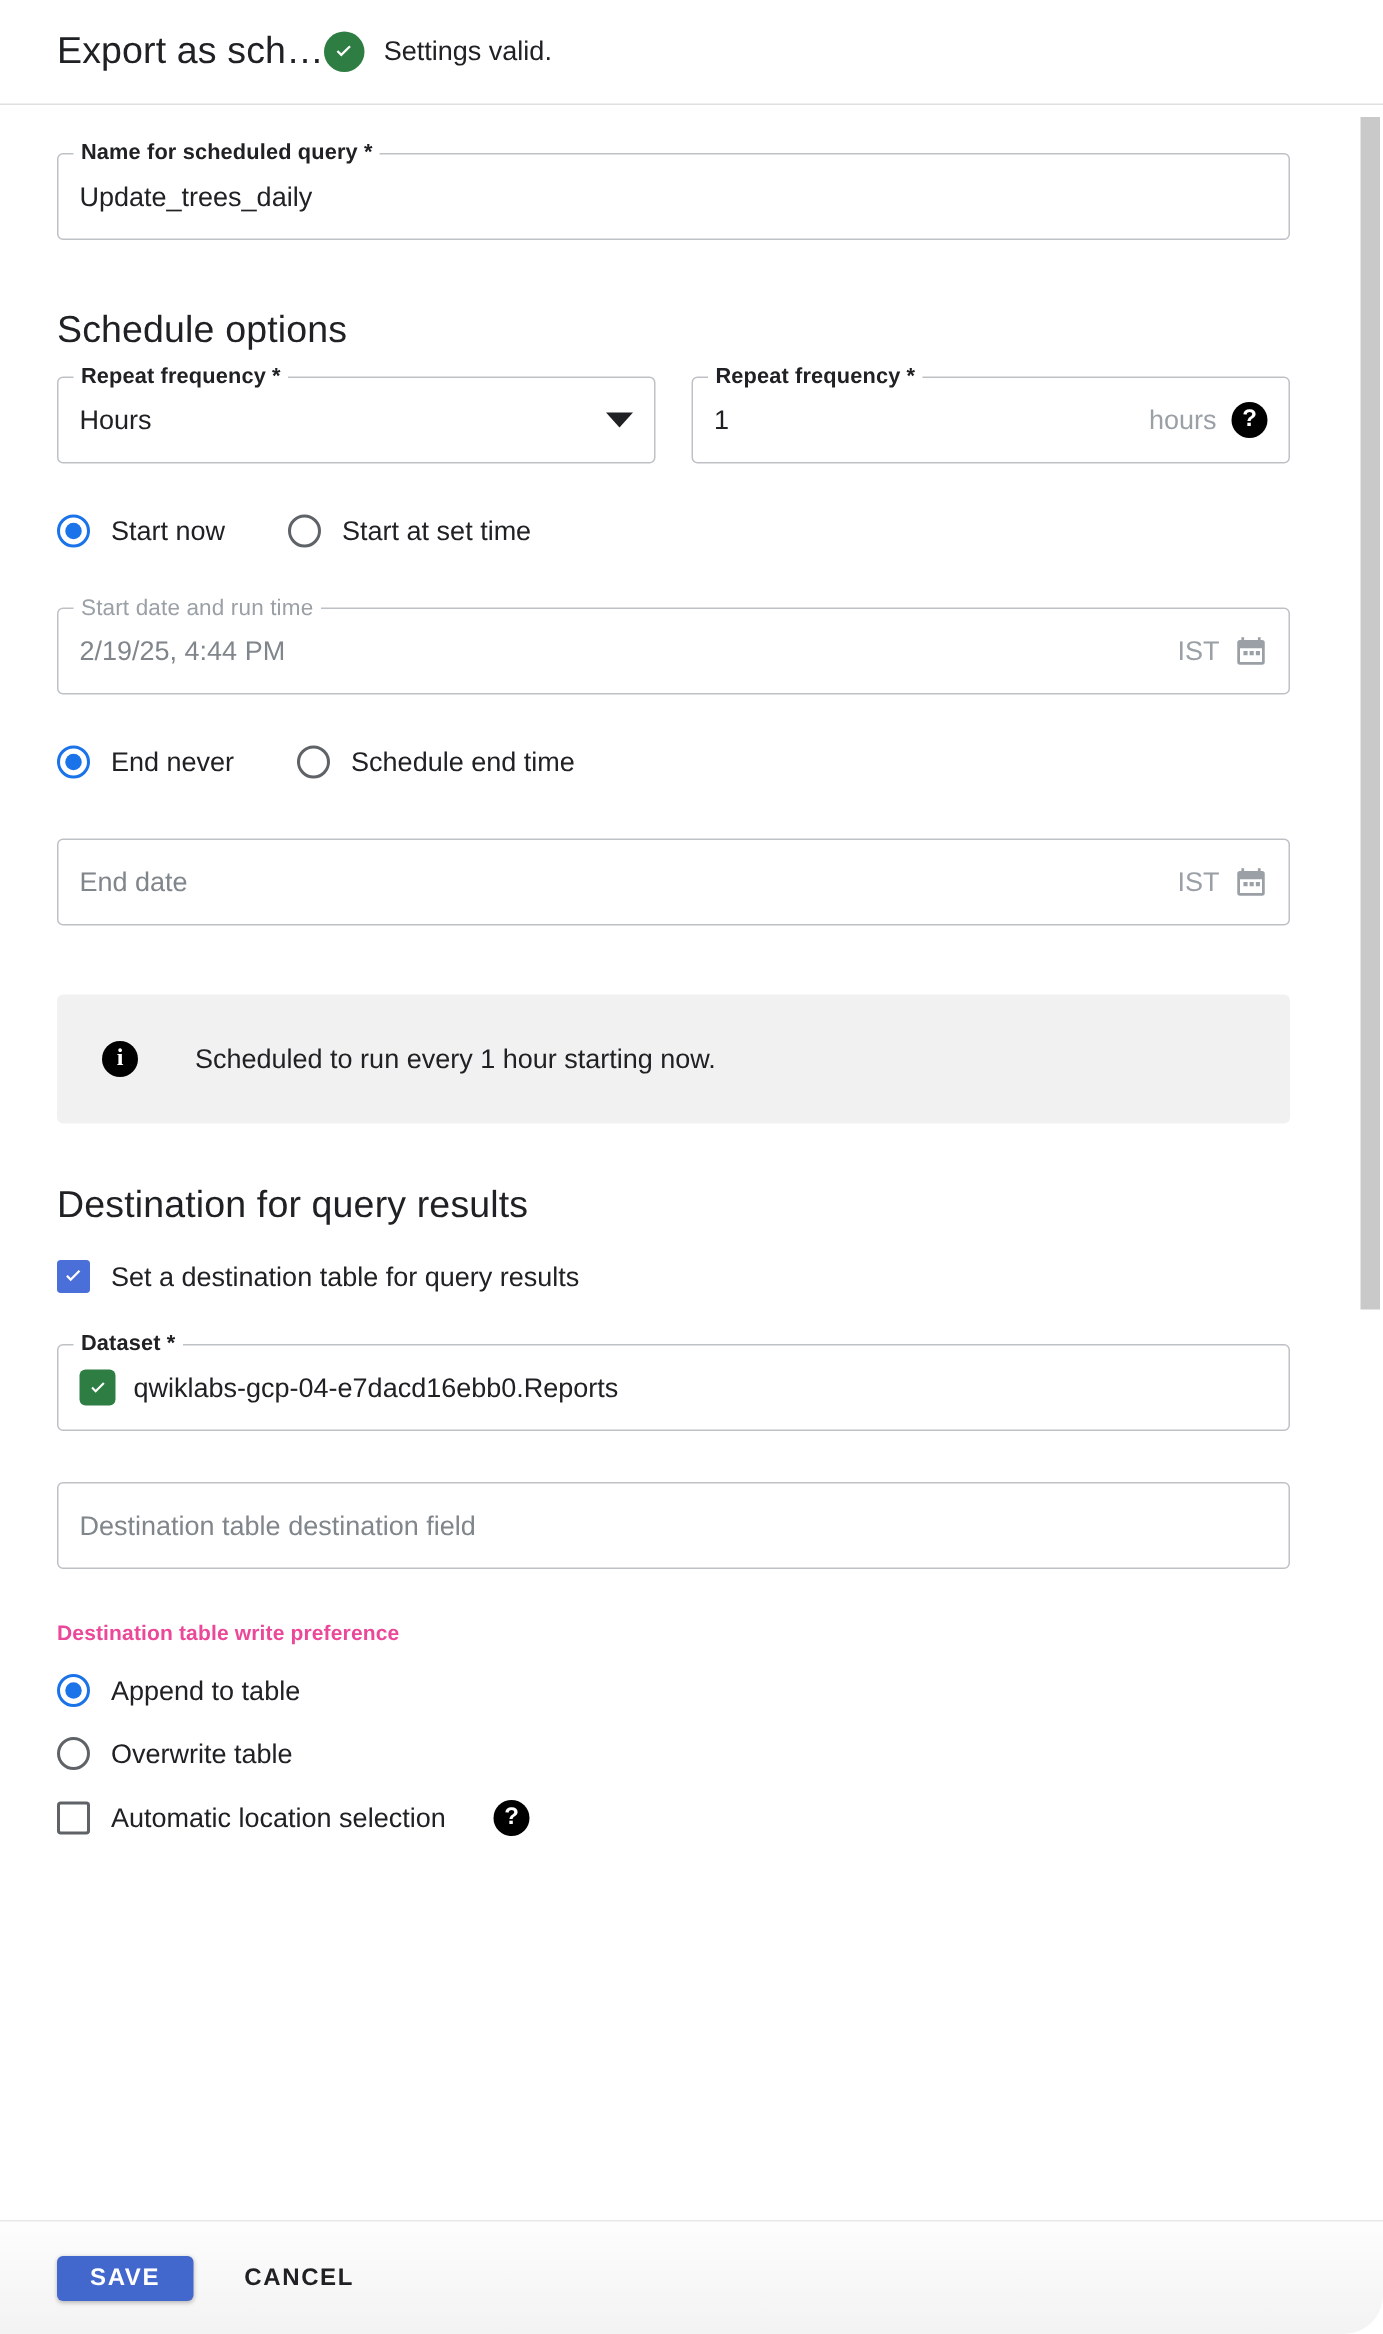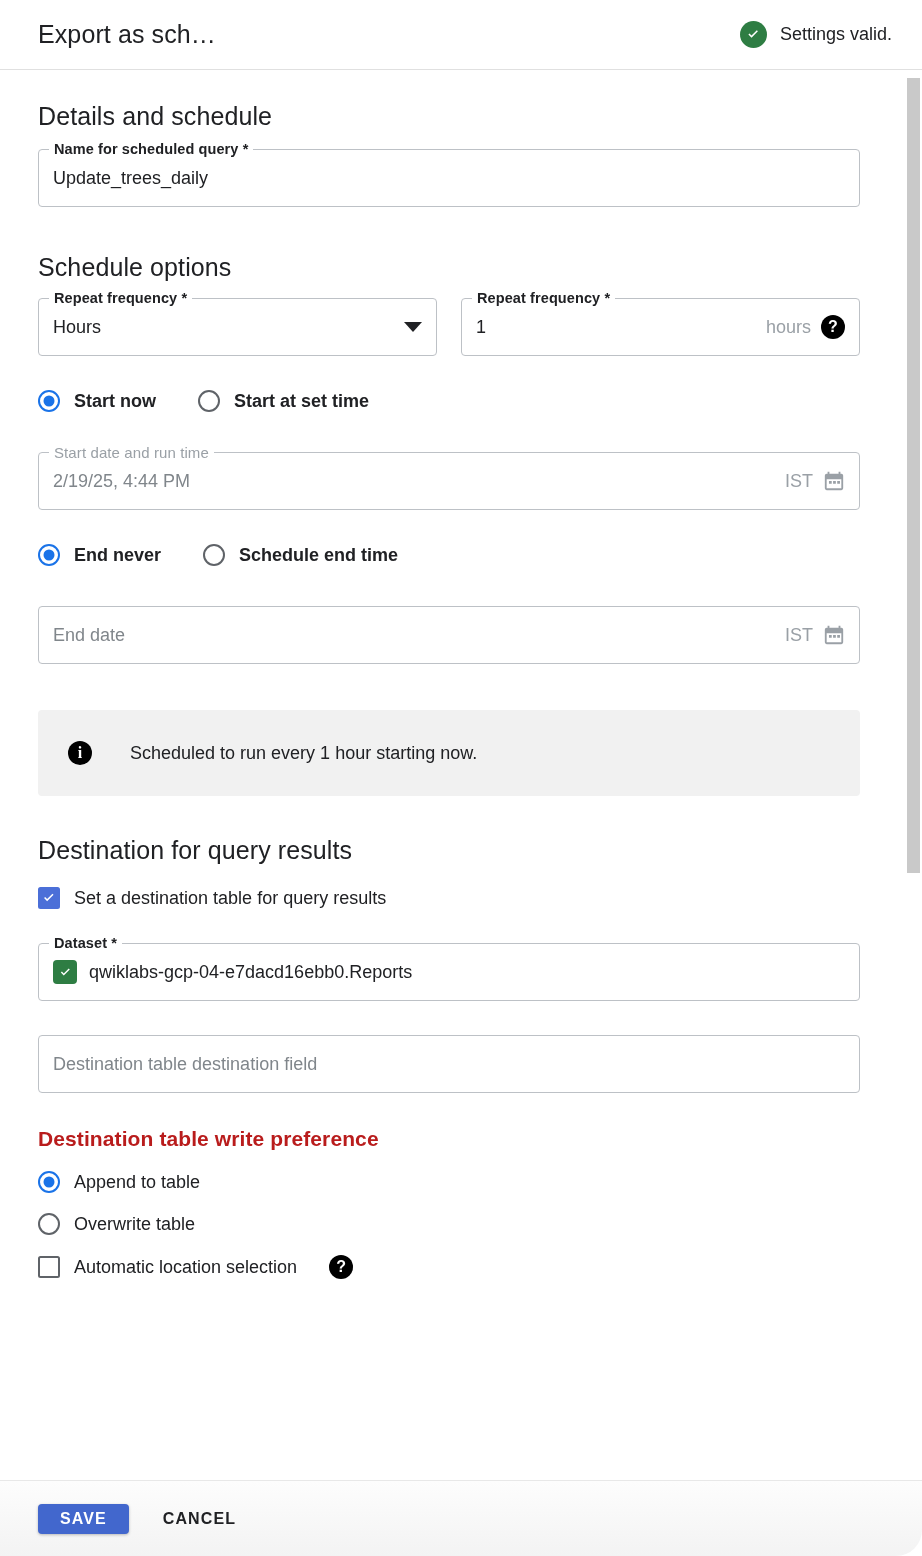--- a/index.html
+++ b/index.html
@@ -21,21 +21,20 @@
     border-bottom-right-radius: 26px;
     overflow: hidden;
   }
 
   
   .dlg-header {
     height: 70px;
     min-height: 70px;
     display: flex;
     align-items: center;
-    justify-content: space-between;
     padding: 0 24px 0 38px;
     border-bottom: 1px solid #e0e0e0;
     background: #fff;
   }
   .dlg-title {
     font-size: 25px;
     font-weight: 400;
     color: #202124;
     letter-spacing: 0.1px;
     white-space: nowrap;
@@ -183,21 +182,20 @@
     display: flex; align-items: center; justify-content: center;
     margin-right: 12px;
     flex: 0 0 auto;
   }
 
   
   .radio-row {
     display: flex;
     align-items: flex-end;
     gap: 0px;
-    font-weight: bold;
   }
   .radio-opt {
     display: flex;
     align-items: center;
     gap: 14px;
     margin-right: 42px;
   }
   .radio {
     width: 22px; height: 22px;
     border-radius: 50%;
@@ -256,23 +254,23 @@
     background: #000;
     color: #fff;
     display: flex; align-items: center; justify-content: center;
     font-size: 16px; font-weight: 700;
     font-family: "Liberation Serif", serif;
     flex: 0 0 auto;
   }
   .info-text { font-size: 18px; color: #202124; }
 
   .sub-label {
-    font-size: 21px;
+    font-size: 14px;
     font-weight: 700;
-    color: #b91c1c;
+    color: #ec4899;
     letter-spacing: 0.1px;
   }
 
   
   .dlg-footer {
     height: 76px;
     min-height: 76px;
     border-top: 1px solid #e8e8e8;
     display: flex;
     align-items: center;
@@ -325,21 +323,20 @@
           <path d="M9.2 16.5 4.8 12.1l1.5-1.5 2.9 2.9 7.5-7.5 1.5 1.5z" fill="#ffffff"></path>
         </svg>
       </span>
       <span class="valid-text">Settings valid.</span>
     </div>
   </div>
 
   <div class="dlg-body">
     <div class="body-inner">
 
-      <h2 class="section-title sec-details">Details and schedule</h2>
 
       <div class="field">
         <span class="legend">Name for scheduled query *</span>
         <span class="value">Update_trees_daily</span>
       </div>
 
       <h2 class="section-title sec-schedule">Schedule options</h2>
 
       <div class="row-two">
         <div class="field">

